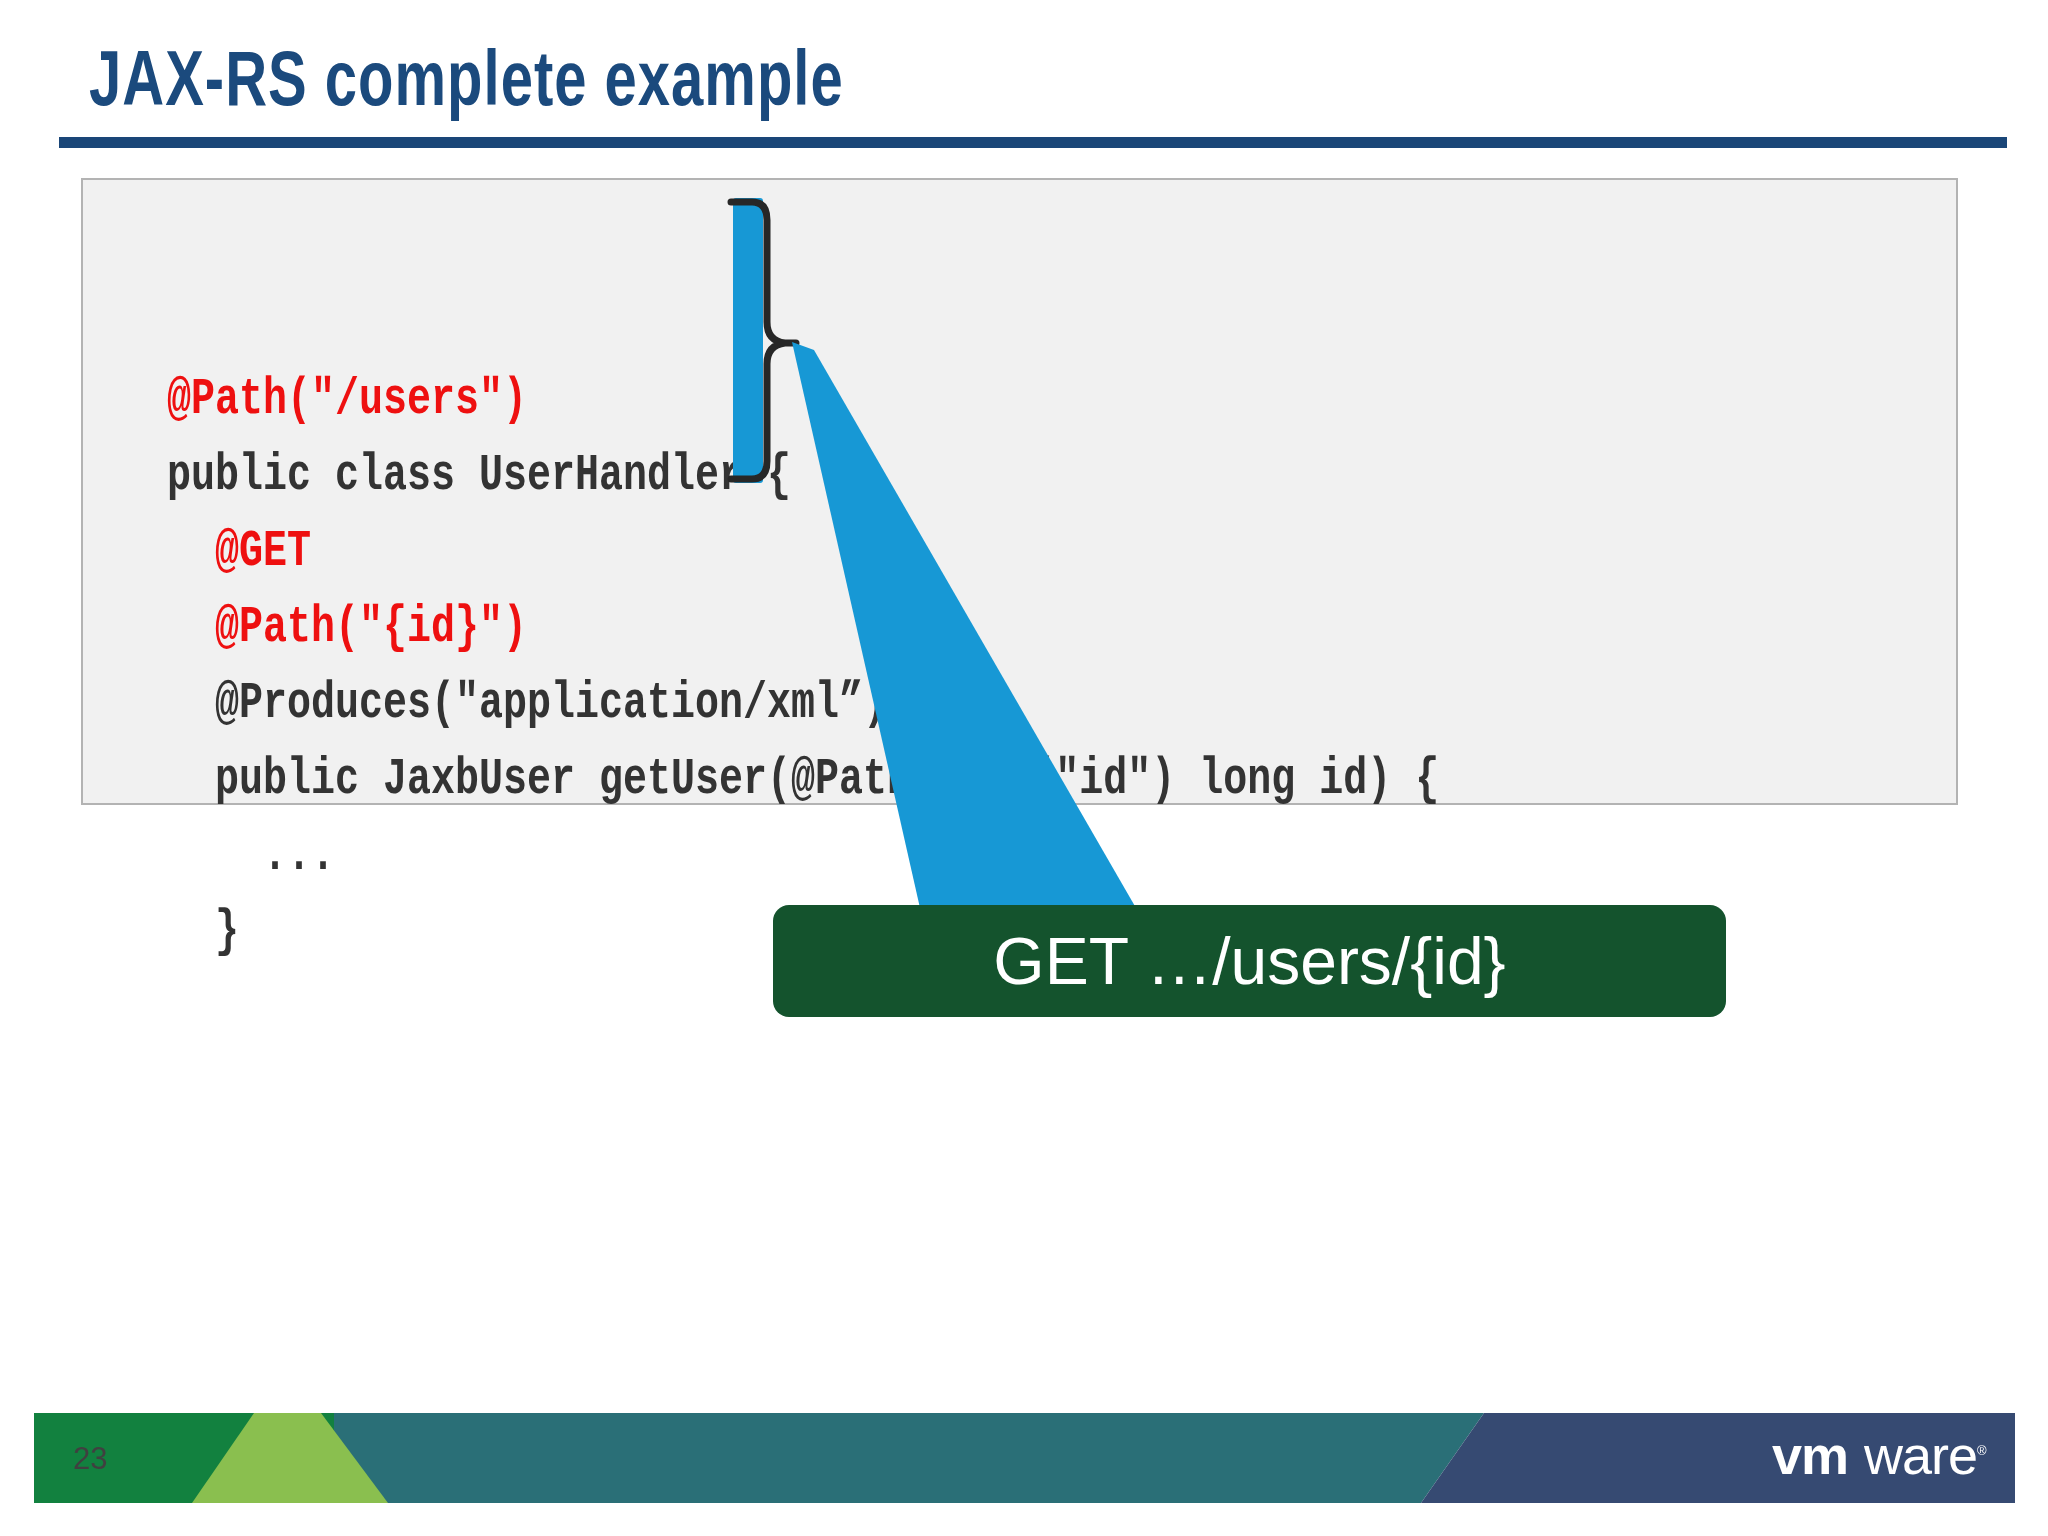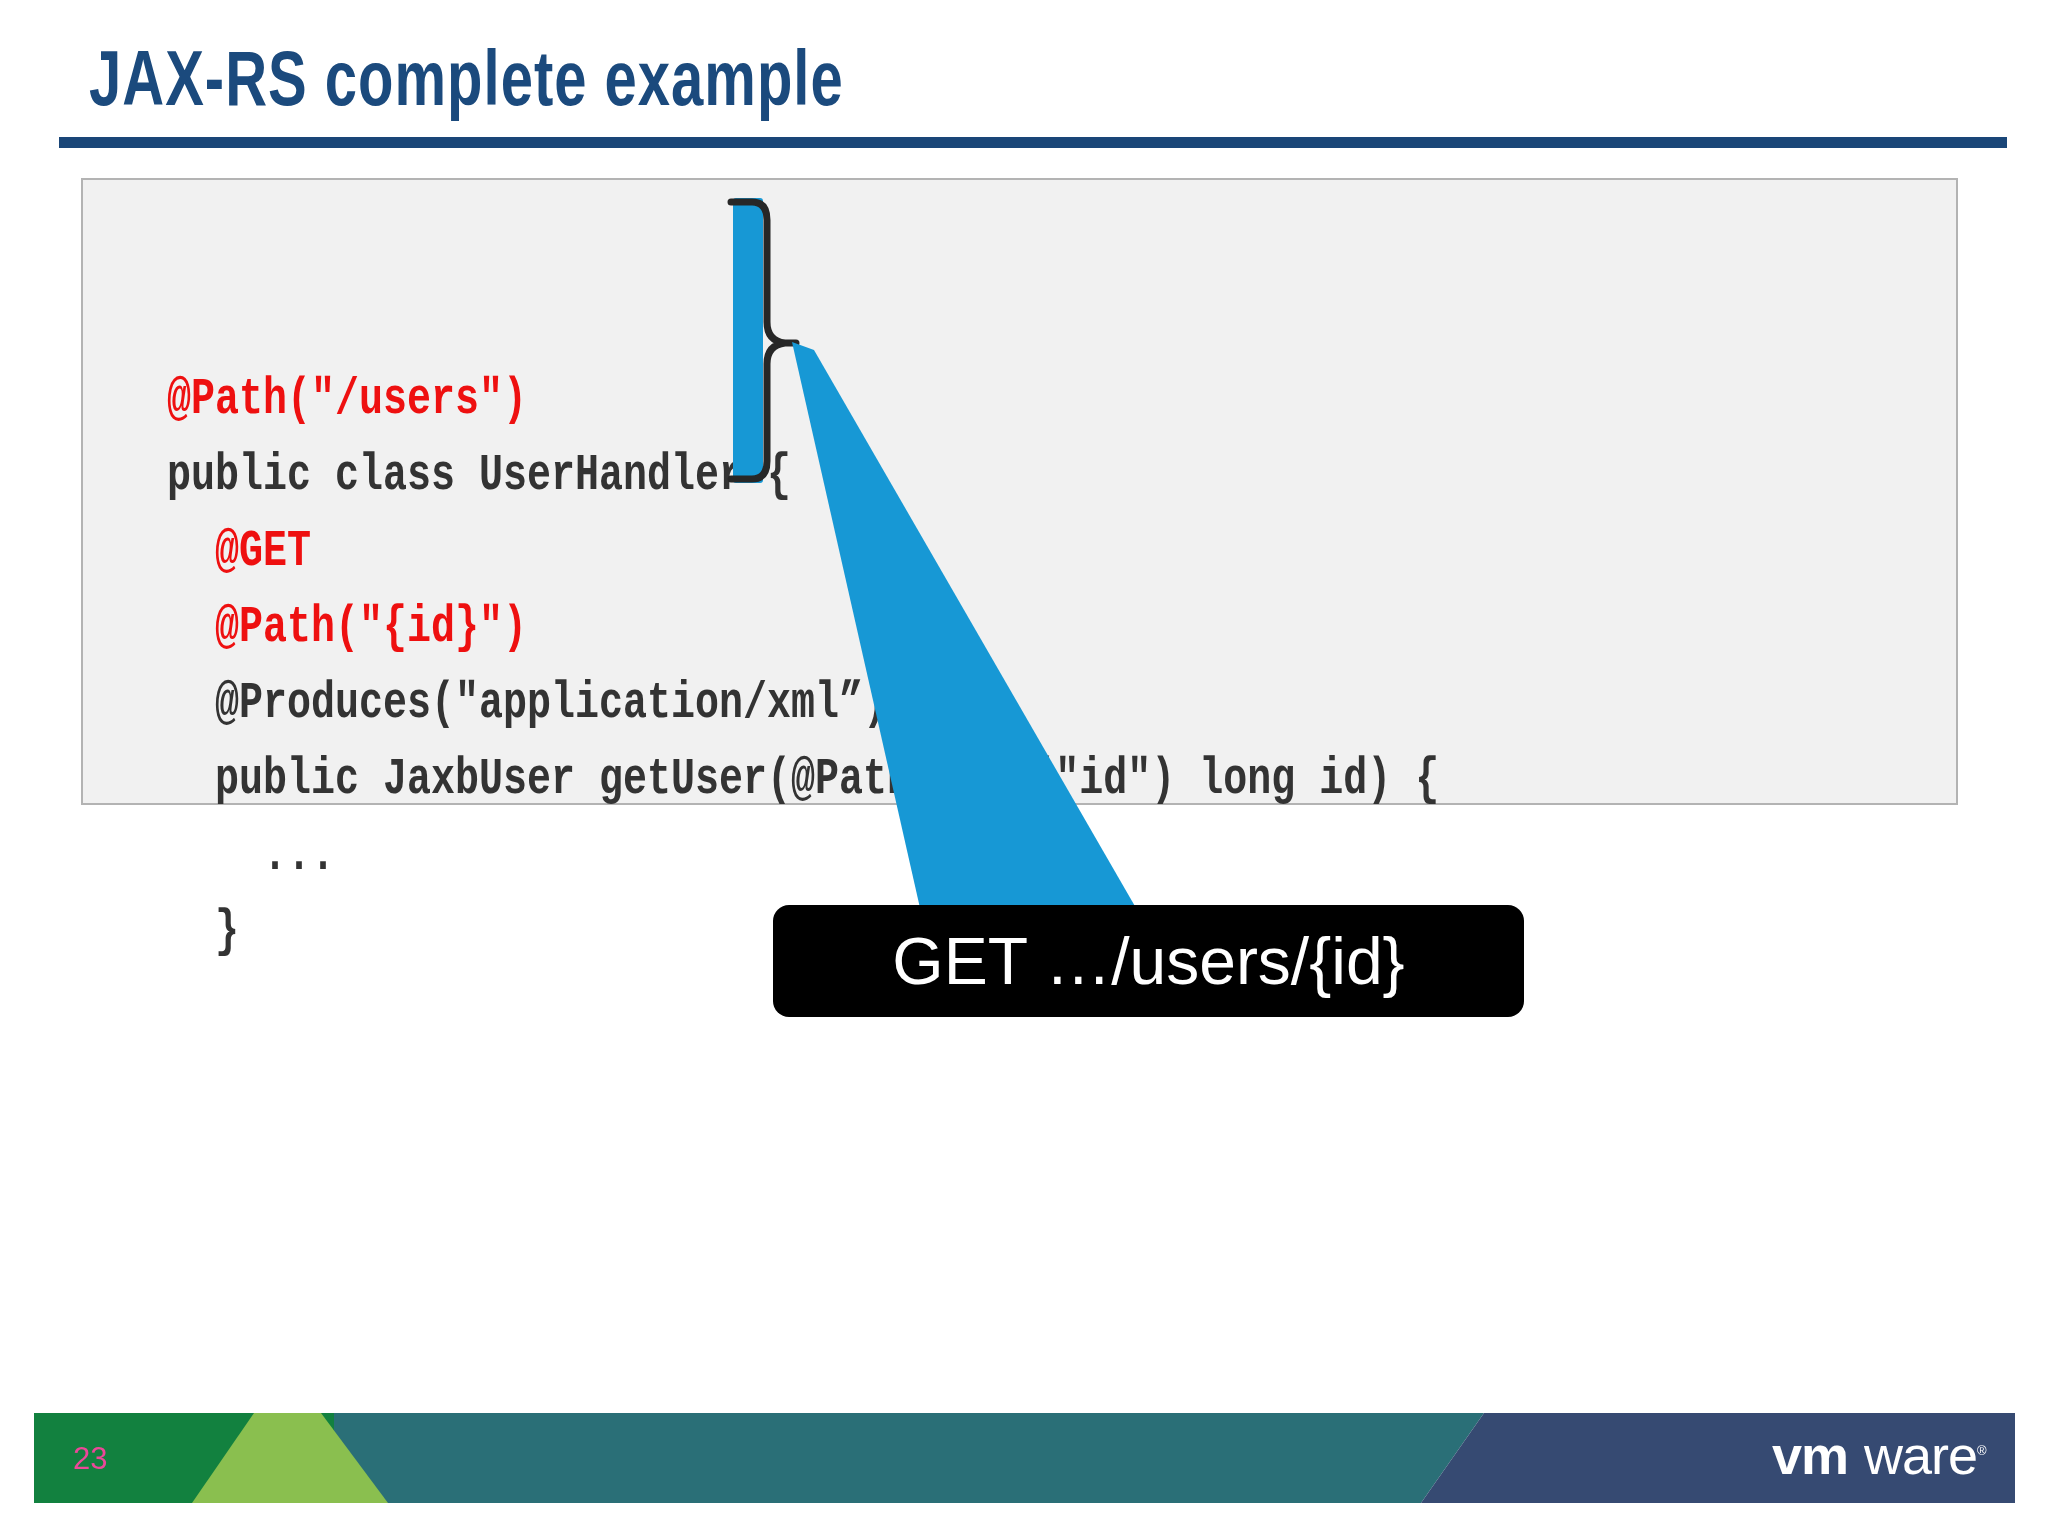--- a/index.html
+++ b/index.html
@@ -28,31 +28,31 @@
     font-family:"Liberation Mono",monospace;font-weight:bold;font-size:40px;
     line-height:58px;transform:scaleY(1.31);transform-origin:top left;
   }
   .code-line{white-space:pre;}
   .code-line.red{color:#ee1010;}
   .code-line.dark{color:#333333;}
   
   .overlay{position:absolute;left:0;top:0;width:2048px;height:1536px;pointer-events:none;}
   
   .callout{
-    position:absolute;left:773px;top:905px;width:751px;height:112px;
-    background:#000000;border-radius:16px;
+    position:absolute;left:773px;top:905px;width:953px;height:112px;
+    background:#14532d;border-radius:16px;
     display:flex;align-items:center;justify-content:center;
   }
   .callout-text{
     color:#ffffff;font-size:66px;font-weight:400;white-space:nowrap;
   }
   
   .footer-svg{position:absolute;left:34px;top:1413px;}
   .page-num{
-    position:absolute;left:73px;top:1443px;color:#ec4899;
+    position:absolute;left:73px;top:1443px;color:#404040;
     font-size:31px;line-height:31px;text-align:right;
   }
   .brand{
     position:absolute;left:1772px;top:1424px;color:#ffffff;
     font-size:54px;line-height:54px;letter-spacing:-1px;white-space:nowrap;
   }
   .brand .b{font-weight:bold;}
   .brand .r{font-weight:400;margin-left:16px;}
   .brand sup{font-size:13px;vertical-align:super;letter-spacing:0;}
 </style>

